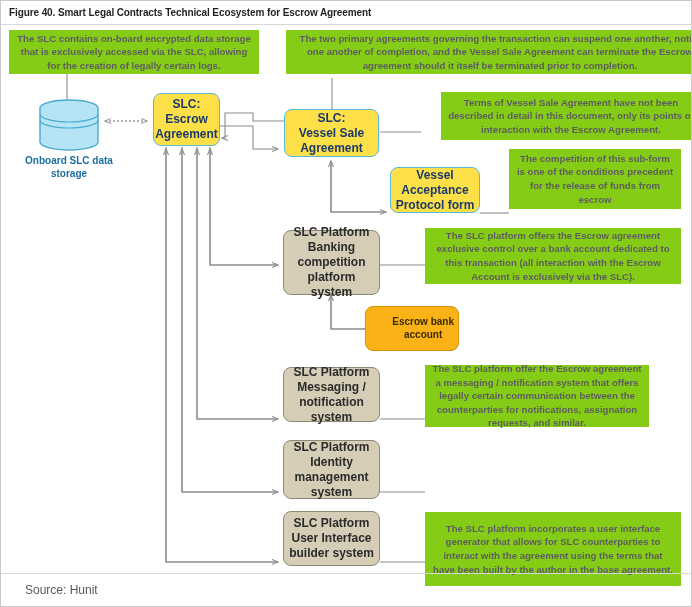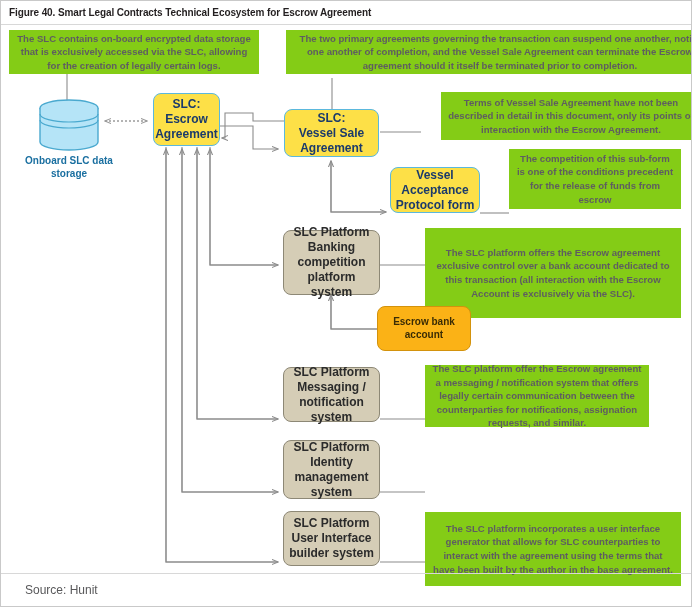--- a/index.html
+++ b/index.html
@@ -175,21 +175,21 @@
     </svg>
 
     <div class="note" style="left:8px; top:5px; width:250px; height:44px;">The SLC contains on-board encrypted data storage that is exclusively accessed via the SLC, allowing for the creation of legally certain logs.</div>
 
     <div class="note" style="left:285px; top:5px; width:428px; height:44px;">The two primary agreements governing the transaction can suspend one another, notify one another of completion, and the Vessel Sale Agreement can terminate the Escrow agreement should it itself be terminated prior to completion.</div>
 
     <div class="note" style="left:440px; top:67px; width:260px; height:48px;">Terms of Vessel Sale Agreement have not been described in detail in this document, only its points of interaction with the Escrow Agreement.</div>
 
     <div class="note" style="left:508px; top:124px; width:172px; height:60px;">The competition of this sub-form is one of the conditions precedent for the release of funds from escrow</div>
 
-    <div class="note" style="left:424px; top:203px; width:256px; height:90px;">The SLC platform offers the Escrow agreement exclusive control over a bank account dedicated to this transaction (all interaction with the Escrow Account is exclusively via the SLC).</div>
+    <div class="note" style="left:424px; top:203px; width:256px; height:56px;">The SLC platform offers the Escrow agreement exclusive control over a bank account dedicated to this transaction (all interaction with the Escrow Account is exclusively via the SLC).</div>
 
     <div class="note" style="left:424px; top:340px; width:224px; height:62px;">The SLC platform offer the Escrow agreement a messaging / notification system that offers legally certain communication between the counterparties for notifications, assignation requests, and similar.</div>
 
 
     <div class="note" style="left:424px; top:487px; width:256px; height:74px;">The SLC platform incorporates a user interface generator that allows for SLC counterparties to interact with the agreement using the terms that have been built by the author in the base agreement.</div>
 
     <svg class="db" style="left:36px; top:74px;" width="64" height="52" viewBox="0 0 64 52">
       <ellipse cx="32" cy="9" rx="29" ry="8" fill="#b5e4f7" stroke="#4aa9cf" stroke-width="1.4"></ellipse>
       <path d="M3,9 L3,43 A29,8 0 0 0 61,43 L61,9" fill="#b5e4f7" stroke="#4aa9cf" stroke-width="1.4"></path>
       <path d="M3,15 A29,8 0 0 0 61,15" fill="none" stroke="#4aa9cf" stroke-width="1.2"></path>
@@ -226,21 +226,21 @@
 
     <div class="node tan" style="left:282px; top:205px; width:97px; height:65px;">
       <div>
         <span>SLC Platform</span>
         <span>Banking</span>
         <span>competition</span>
         <span>platform system</span>
       </div>
     </div>
 
-    <div class="node amber" style="left:376px; top:281px; width:94px; height:45px;">
+    <div class="node amber" style="left:364px; top:281px; width:94px; height:45px;justify-content:flex-end;">
       <div>
         <span>Escrow bank</span>
         <span>account</span>
       </div>
     </div>
 
     <div class="node tan" style="left:282px; top:342px; width:97px; height:55px;">
       <div>
         <span>SLC Platform</span>
         <span>Messaging /</span>

